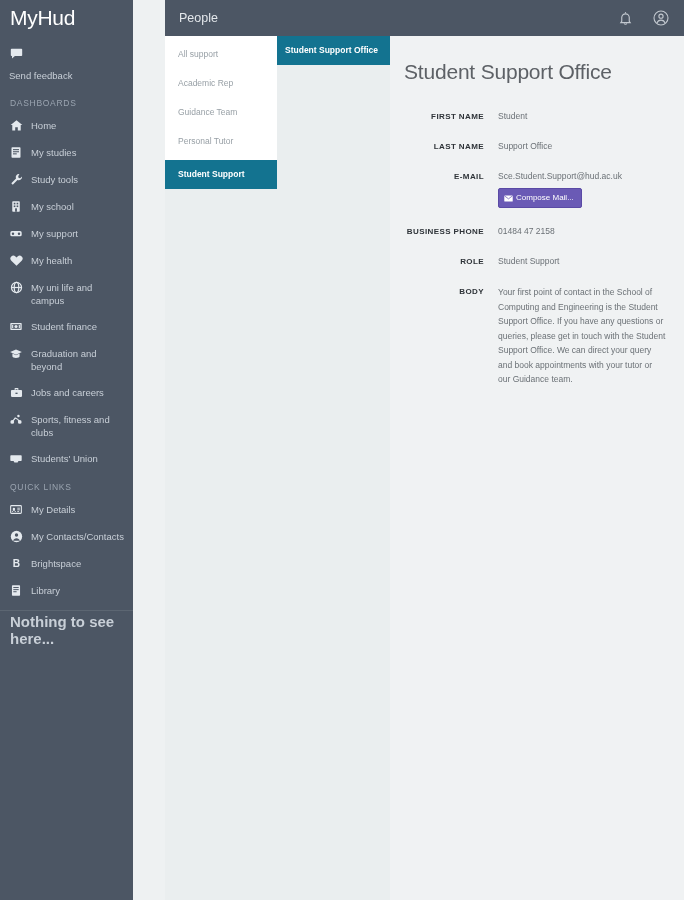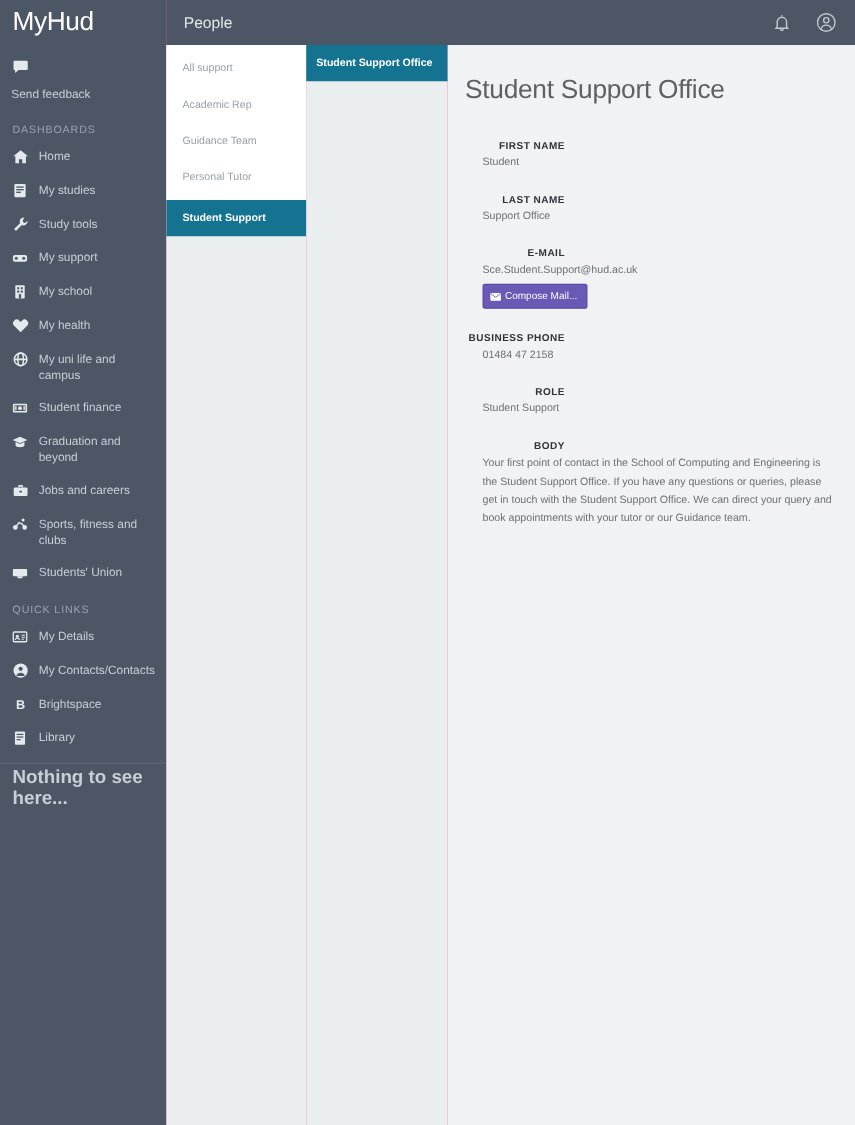--- a/index.html
+++ b/index.html
@@ -6,20 +6,21 @@
   html, body {
     width: 684px; height: 900px;
     font-family: "Liberation Sans", sans-serif;
     background: #eef1f2;
     overflow: hidden;
   }
   #app {
     position: relative;
     width: 684px; height: 900px;
     display: flex;
+    gap: 32px;
   }
 
   
   .sidebar {
     width: 133px;
     min-width: 133px;
     height: 900px;
     background: #4c5664;
     color: #cfd5dc;
     overflow: hidden;
@@ -161,21 +162,20 @@
   .detail-title {
     font-size: 21px;
     color: #5d6166;
     font-weight: normal;
     margin-bottom: 26px;
     letter-spacing: -0.2px;
   }
   .field-row {
     display: flex;
     margin-bottom: 17px;
-    flex-direction: column;
   }
   .field-label {
     width: 80px;
     min-width: 80px;
     text-align: right;
     font-size: 8px;
     font-weight: bold;
     color: #2e3338;
     letter-spacing: 0.4px;
     line-height: 12px;
@@ -260,41 +260,41 @@
       <span class="ico">
         <svg width="13" height="13" viewBox="0 0 16 16" fill="#e4e9ee">
             <path d="M11.6 1.2a4 4 0 0 0-4.2 5.6L1.6 12.6 3.4 14.4l5.8-5.8a4 4 0 0 0 5.6-4.2l-2.2 2.2-2-.5-.5-2z"></path>
           </svg>
       </span>
       <span class="sb-label">Study tools</span>
     </div>
 
     <div class="sb-item">
       <span class="ico">
-        <svg width="14" height="13" viewBox="0 0 16 16" fill="#e4e9ee">
-            <rect x="1" y="5" width="14" height="6.5" rx="2"></rect>
-            <circle cx="4.3" cy="8.2" r="1.5" fill="#4c5664"></circle>
-            <circle cx="11.7" cy="8.2" r="1.5" fill="#4c5664"></circle>
-          </svg>
-      </span>
-      <span class="sb-label">My support</span>
-    </div>
-
-    <div class="sb-item">
-      <span class="ico">
         <svg width="12" height="13" viewBox="0 0 16 16" fill="#e4e9ee">
             <rect x="3" y="1" width="10" height="14" rx="1"></rect>
             <rect x="5" y="3" width="2.2" height="2.2" fill="#4c5664"></rect>
             <rect x="8.8" y="3" width="2.2" height="2.2" fill="#4c5664"></rect>
             <rect x="5" y="6.6" width="2.2" height="2.2" fill="#4c5664"></rect>
             <rect x="8.8" y="6.6" width="2.2" height="2.2" fill="#4c5664"></rect>
             <rect x="6.8" y="10.4" width="2.4" height="4.6" fill="#4c5664"></rect>
           </svg>
       </span>
       <span class="sb-label">My school</span>
+    </div>
+
+    <div class="sb-item">
+      <span class="ico">
+        <svg width="14" height="13" viewBox="0 0 16 16" fill="#e4e9ee">
+            <rect x="1" y="5" width="14" height="6.5" rx="2"></rect>
+            <circle cx="4.3" cy="8.2" r="1.5" fill="#4c5664"></circle>
+            <circle cx="11.7" cy="8.2" r="1.5" fill="#4c5664"></circle>
+          </svg>
+      </span>
+      <span class="sb-label">My support</span>
     </div>
 
     <div class="sb-item">
       <span class="ico">
         <svg width="13" height="13" viewBox="0 0 16 16" fill="#e4e9ee">
             <path d="M8 14.5 1.6 8.2a3.6 3.6 0 1 1 5.1-5.1L8 4.4l1.3-1.3a3.6 3.6 0 1 1 5.1 5.1z"></path>
           </svg>
       </span>
       <span class="sb-label">My health</span>
     </div>

